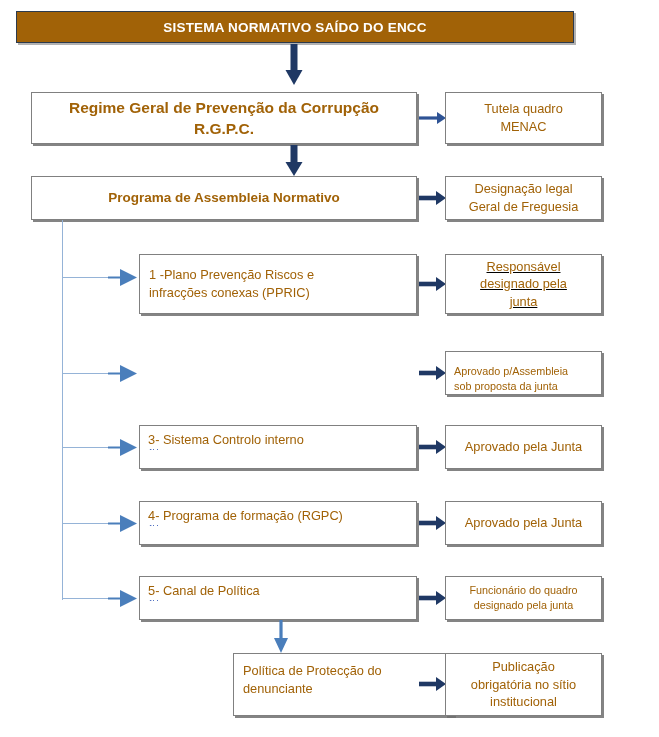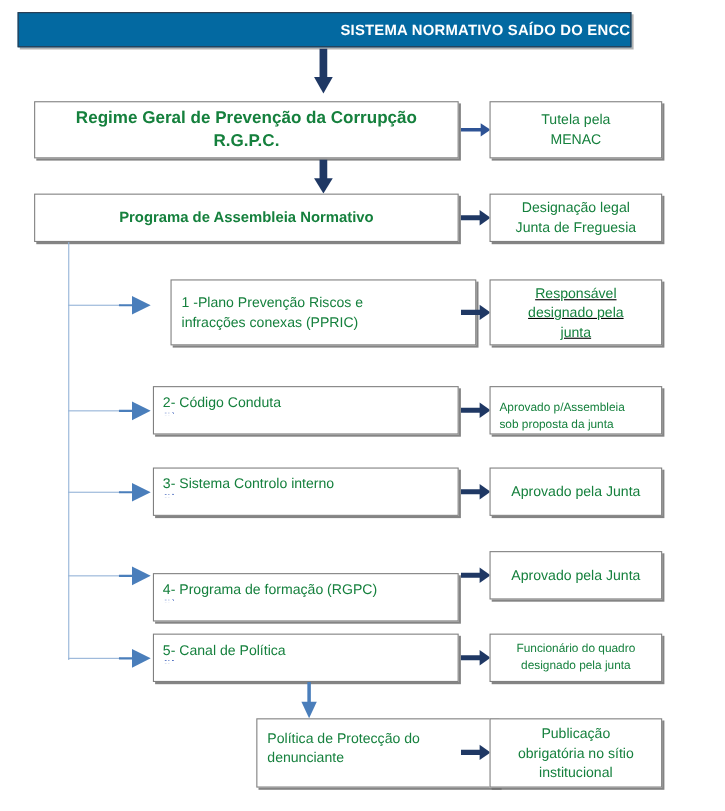--- a/index.html
+++ b/index.html
@@ -18,26 +18,26 @@
     overflow: hidden;
   }
 
   
   .title-bar {
     position: absolute;
     left: 16px;
     top: 11px;
     width: 556px;
     height: 30px;
-    background: #0369a1;
+    background: #a16207;
     border: 1px solid #2c3a4d;
     box-shadow: 2px 2px 0 rgba(0,0,0,0.30);
     display: flex;
     align-items: center;
-    justify-content: flex-end;
+    justify-content: center;
   }
   .title-bar .label {
     color: #ffffff;
     font-size: 13.5px;
     font-weight: bold;
     letter-spacing: 0.2px;
     white-space: nowrap;
   }
 
   
@@ -46,21 +46,21 @@
     background: #ffffff;
     border: 1px solid #808080;
     box-shadow: 2px 2px 0 rgba(110,110,110,0.85);
     box-sizing: border-box;
     display: flex;
     align-items: center;
     overflow: hidden;
   }
   .box .txt {
     width: 100%;
-    color: #15803d;
+    color: #a16207;
     line-height: 1.38;
     box-sizing: border-box;
   }
 
   .box.center .txt { text-align: center; padding: 0 6px; }
   .box.left   .txt { text-align: left;   padding: 0 8px; }
   .box.justify .txt { text-align: justify; text-align-last: left; padding: 0 9px; }
 
   .b-bold   { font-weight: bold; }
   .f-16     { font-size: 15.5px; }
@@ -124,21 +124,21 @@
 
   <div class="arrow" style="left:419px; top:108px;">
     <svg width="28" height="20" viewBox="0 0 28 20">
       <path d="M0 10 L19 10" stroke="#2e5395" stroke-width="3.2" fill="none"></path>
       <path d="M18 4 L27 10 L18 16 Z" fill="#2e5395"></path>
     </svg>
   </div>
 
   <div class="box center" style="left:445px; top:92px; width:157px; height:52px;">
     <div class="txt f-13">
-      <div>Tutela pela</div>
+      <div>Tutela quadro</div>
       <div>MENAC</div>
     </div>
   </div>
 
   <div class="arrow" style="left:283px; top:145px;">
     <svg width="22" height="32" viewBox="0 0 22 32">
       <path d="M11 0 L11 19" stroke="#1f3864" stroke-width="7" fill="none"></path>
       <path d="M2.5 17 L19.5 17 L11 31 Z" fill="#1f3864"></path>
     </svg>
   </div>
@@ -152,35 +152,35 @@
   <div class="arrow" style="left:419px; top:188px;">
     <svg width="28" height="20" viewBox="0 0 28 20">
       <path d="M0 10 L18 10" stroke="#1f3864" stroke-width="4.6" fill="none"></path>
       <path d="M17 3 L27 10 L17 17 Z" fill="#1f3864"></path>
     </svg>
   </div>
 
   <div class="box center" style="left:445px; top:176px; width:157px; height:44px;">
     <div class="txt f-13">
       <div>Designação legal</div>
-      <div>Junta de Freguesia</div>
+      <div>Geral de Freguesia</div>
     </div>
   </div>
 
   <div class="conn v" style="left:62px; top:220px; height:380px;"></div>
 
   <div class="conn h" style="left:62px; top:277px; width:48px;"></div>
   <div class="arrow" style="left:108px; top:267px;">
     <svg width="30" height="21" viewBox="0 0 30 21">
       <path d="M0 10.5 L14 10.5" stroke="#4a7ebb" stroke-width="2" fill="none"></path>
       <path d="M12 2 L29 10.5 L12 19 Z" fill="#4a7ebb"></path>
     </svg>
   </div>
 
-  <div class="box justify" style="left:155px; top:254px; width:278px; height:60px;">
+  <div class="box justify" style="left:139px; top:254px; width:278px; height:60px;">
     <div class="txt f-13">
       <div>1   -Plano   Prevenção   Riscos   e</div>
       <div>infracções conexas (PPRIC)</div>
     </div>
   </div>
 
   <div class="arrow" style="left:419px; top:274px;">
     <svg width="28" height="20" viewBox="0 0 28 20">
       <path d="M0 10 L18 10" stroke="#1f3864" stroke-width="4.6" fill="none"></path>
       <path d="M17 3 L27 10 L17 17 Z" fill="#1f3864"></path>
@@ -196,25 +196,20 @@
   </div>
 
   <div class="conn h" style="left:62px; top:373px; width:48px;"></div>
   <div class="arrow" style="left:108px; top:363px;">
     <svg width="30" height="21" viewBox="0 0 30 21">
       <path d="M0 10.5 L14 10.5" stroke="#4a7ebb" stroke-width="2" fill="none"></path>
       <path d="M12 2 L29 10.5 L12 19 Z" fill="#4a7ebb"></path>
     </svg>
   </div>
 
-  <div class="box left" style="left:139px; top:351px; width:278px; height:44px;">
-    <div class="txt f-13" style="align-self:flex-start; padding-top:5px;">
-      <span class="sq">2</span><span class="sq">-</span>&nbsp;<span>Código Conduta</span>
-    </div>
-  </div>
 
   <div class="arrow" style="left:419px; top:363px;">
     <svg width="28" height="20" viewBox="0 0 28 20">
       <path d="M0 10 L18 10" stroke="#1f3864" stroke-width="4.6" fill="none"></path>
       <path d="M17 3 L27 10 L17 17 Z" fill="#1f3864"></path>
     </svg>
   </div>
 
   <div class="box left" style="left:445px; top:351px; width:157px; height:44px;align-items:flex-end;">
     <div class="txt f-11">
@@ -251,21 +246,21 @@
   </div>
 
   <div class="conn h" style="left:62px; top:523px; width:48px;"></div>
   <div class="arrow" style="left:108px; top:513px;">
     <svg width="30" height="21" viewBox="0 0 30 21">
       <path d="M0 10.5 L14 10.5" stroke="#4a7ebb" stroke-width="2" fill="none"></path>
       <path d="M12 2 L29 10.5 L12 19 Z" fill="#4a7ebb"></path>
     </svg>
   </div>
 
-  <div class="box left" style="left:139px; top:521px; width:278px; height:44px;">
+  <div class="box left" style="left:139px; top:501px; width:278px; height:44px;">
     <div class="txt f-13" style="align-self:flex-start; padding-top:5px;">
       <span class="sq">4</span><span class="sq">-</span>&nbsp;<span>Programa de formação (RGPC)</span>
     </div>
   </div>
 
   <div class="arrow" style="left:419px; top:513px;">
     <svg width="28" height="20" viewBox="0 0 28 20">
       <path d="M0 10 L18 10" stroke="#1f3864" stroke-width="4.6" fill="none"></path>
       <path d="M17 3 L27 10 L17 17 Z" fill="#1f3864"></path>
     </svg>

